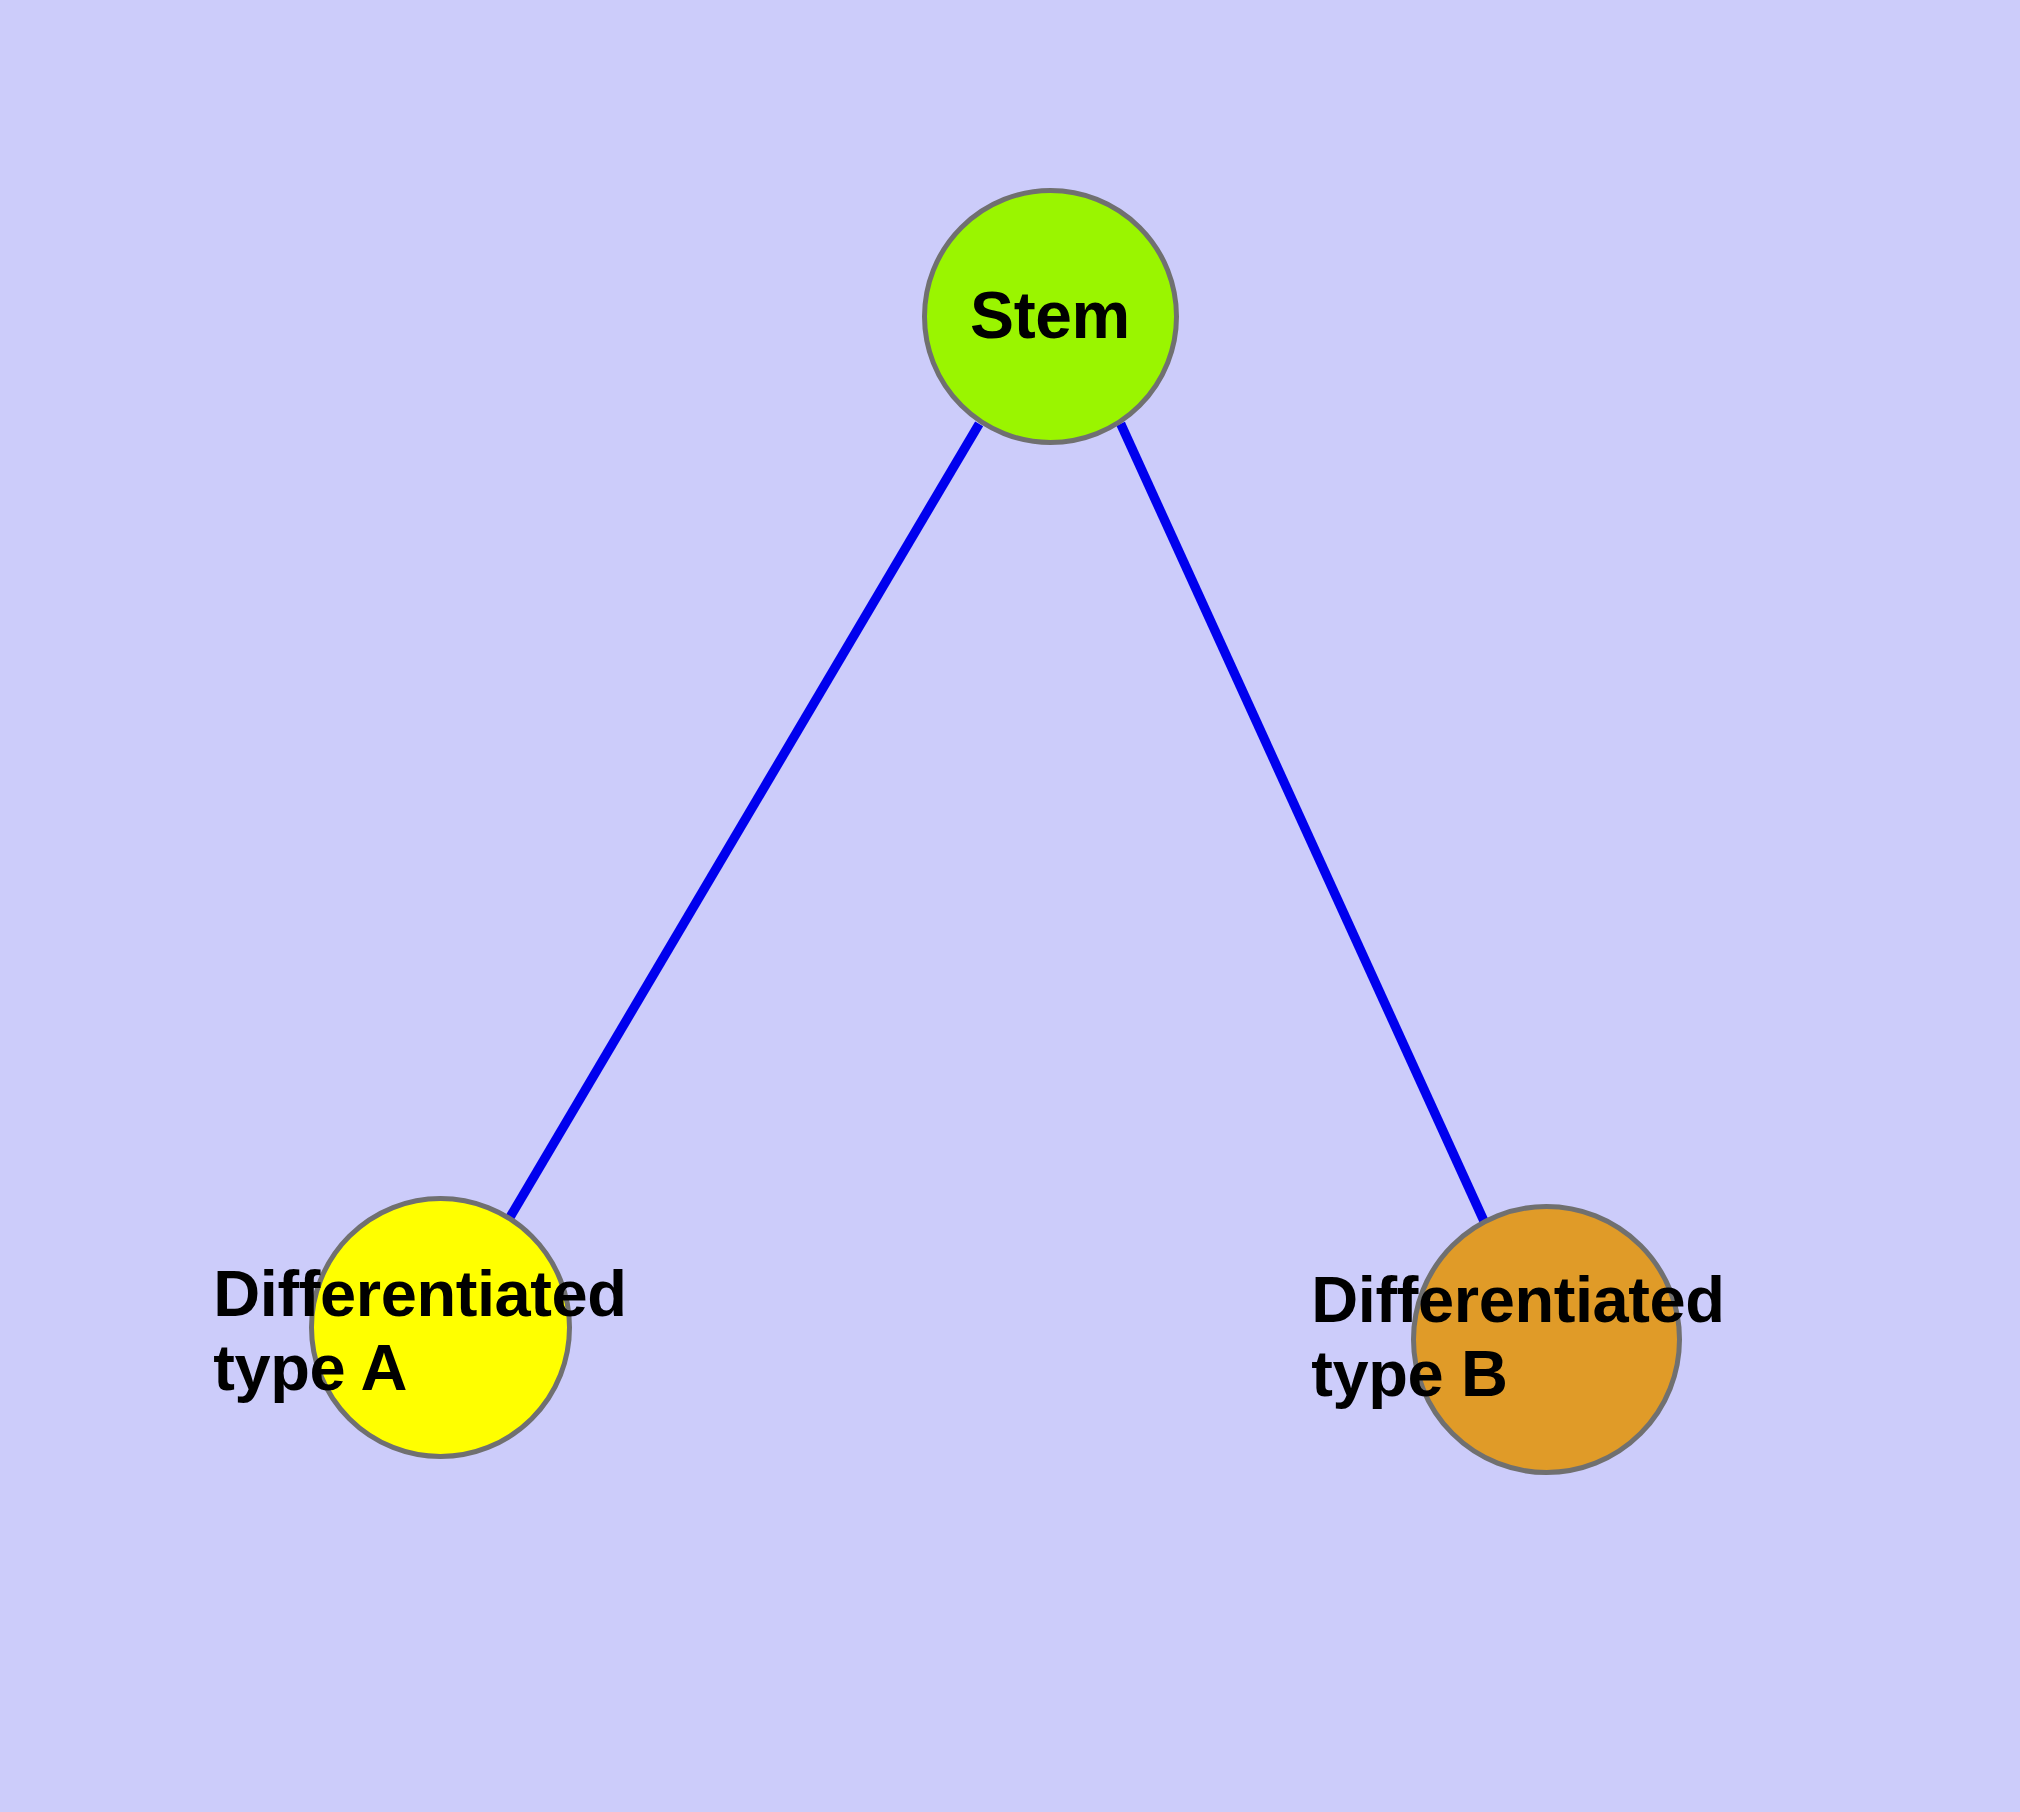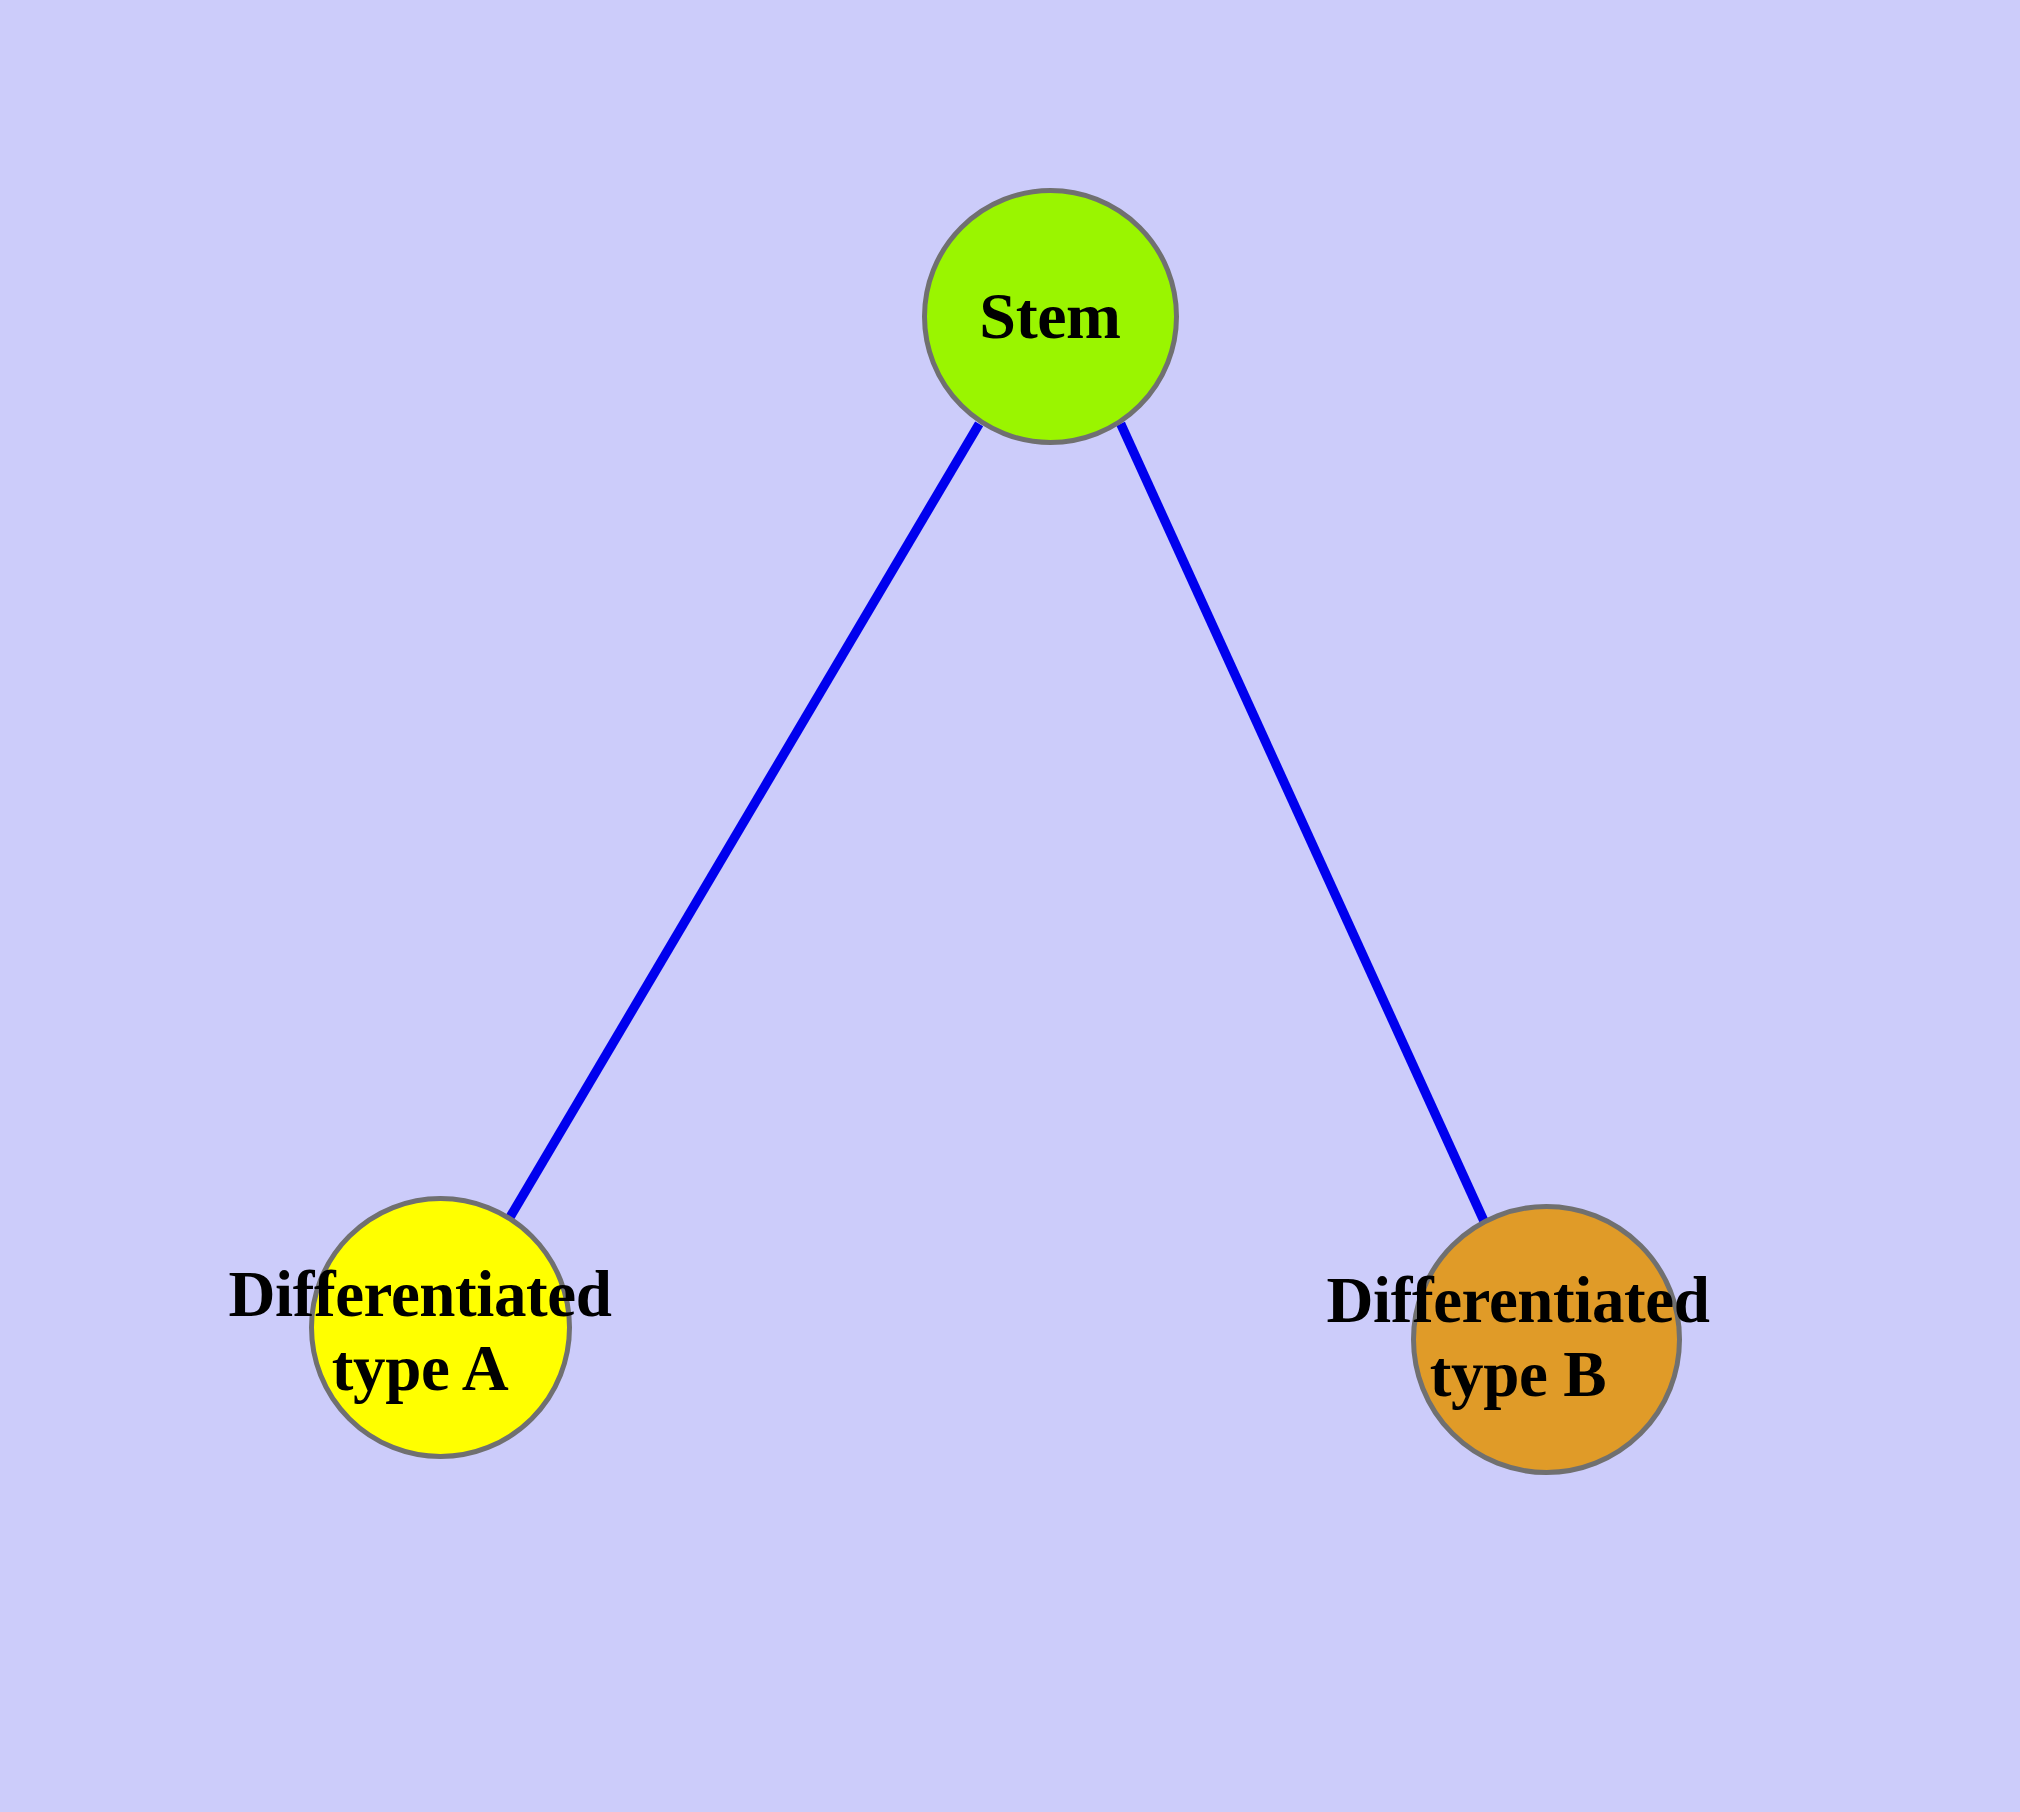--- a/index.html
+++ b/index.html
@@ -49,25 +49,23 @@
     left: 1411px;
     top: 1204px;
     width: 271px;
     height: 271px;
     background: #e09b28;
   }
   .node-label {
     position: absolute;
     color: #000000;
     font-weight: bold;
-    text-align: center;
     line-height: 1.14;
     white-space: pre;
     letter-spacing: -0.4px;
-    font-family: Liberation Serif, serif;
   }
   #label-stem {
     left: 1050px;
     top: 316px;
     transform: translate(-50%, -50%);
     font-size: 66px;
   }
   #label-diff-a {
     left: 420px;
     top: 1331px;

